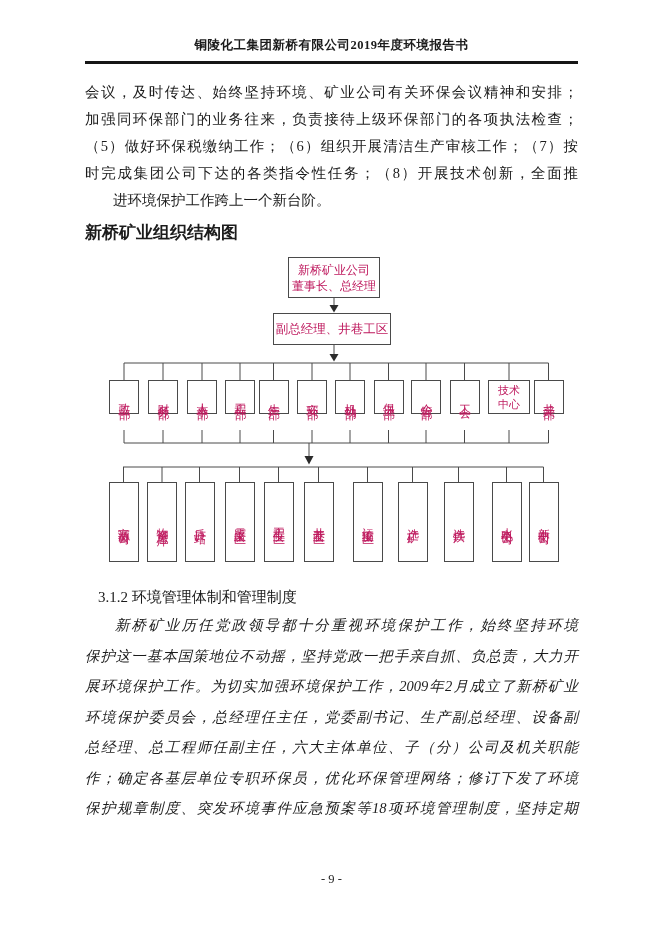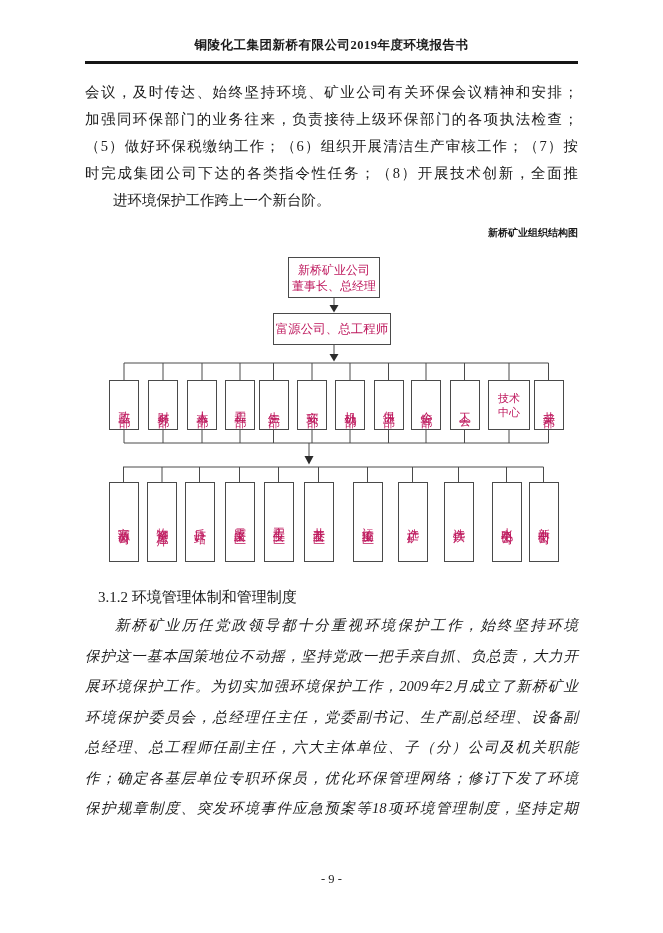--- a/index.html
+++ b/index.html
@@ -30,43 +30,43 @@
   .pline {
     font-size: 14.5px;
     text-align: justify;
     text-align-last: justify;
     word-break: break-all;
   }
   .p1 .pline { line-height: 27px; }
   .pline.no-just { text-align-last: left; margin-left: 28px; }
   .chart-title {
     margin-top: 10px;
-    text-align: right;
+    text-align: left;
     font-weight: bold;
-    font-size: 10px;
+    font-size: 17px;
     line-height: 18px;
   }
   .chart { position: relative; height: 330px; margin-top: 3px; }
   .chart svg.connectors { position: absolute; left: 0; top: 0; }
   .cbox {
     position: absolute;
     border: 1px solid #4a4a4a;
     background: #fff;
     display: flex;
     align-items: center;
     justify-content: center;
     font-size: 12px;
     color: #be185d;
   }
   .box-top {
     left: 203px; top: 12px; width: 92px; height: 41px;
     flex-direction: column; line-height: 16px; font-size: 12px; text-align: center;
   }
   .box-second { left: 188px; top: 68px; width: 118px; height: 32px; font-size: 12.5px; }
-  .dept  { top: 135px; height: 50px; width: 30px; }
+  .dept  { top: 135px; height: 34px; width: 30px; }
   .unit  { top: 237px; height: 80px; width: 30px; }
   .vtext { writing-mode: vertical-rl; text-orientation: upright; letter-spacing: 2px; }
   .htext2 { width: 42px; font-size: 11px; line-height: 14px; text-align: center; padding: 0 7px; }
   .section-heading {
     margin-top: 11px;
     font-size: 15px;
     line-height: 22px;
     text-indent: 13px;
   }
   .p2 { margin-top: 2px; }
@@ -117,21 +117,21 @@
       <polygon fill="#2b2b2b" points="244.5,109 253.5,109 249,116.5"></polygon>
       <polygon fill="#2b2b2b" points="219.5,211 228.5,211 224,219.5"></polygon>
     </svg>
 
     <div class="cbox box-top">
       <span>新桥矿业公司</span>
       <span>董事长、总经理</span>
     </div>
 
     <div class="cbox box-second">
-      <span>富源公司、总工程师</span>
+      <span>副总经理、井巷工区</span>
     </div>
 
     <div class="cbox dept" style="left:24px">
         <span class="vtext">政工部</span>
       </div>
     <div class="cbox dept" style="left:63px">
         <span class="vtext">财务部</span>
       </div>
     <div class="cbox dept" style="left:102px">
         <span class="vtext">人事部</span>

